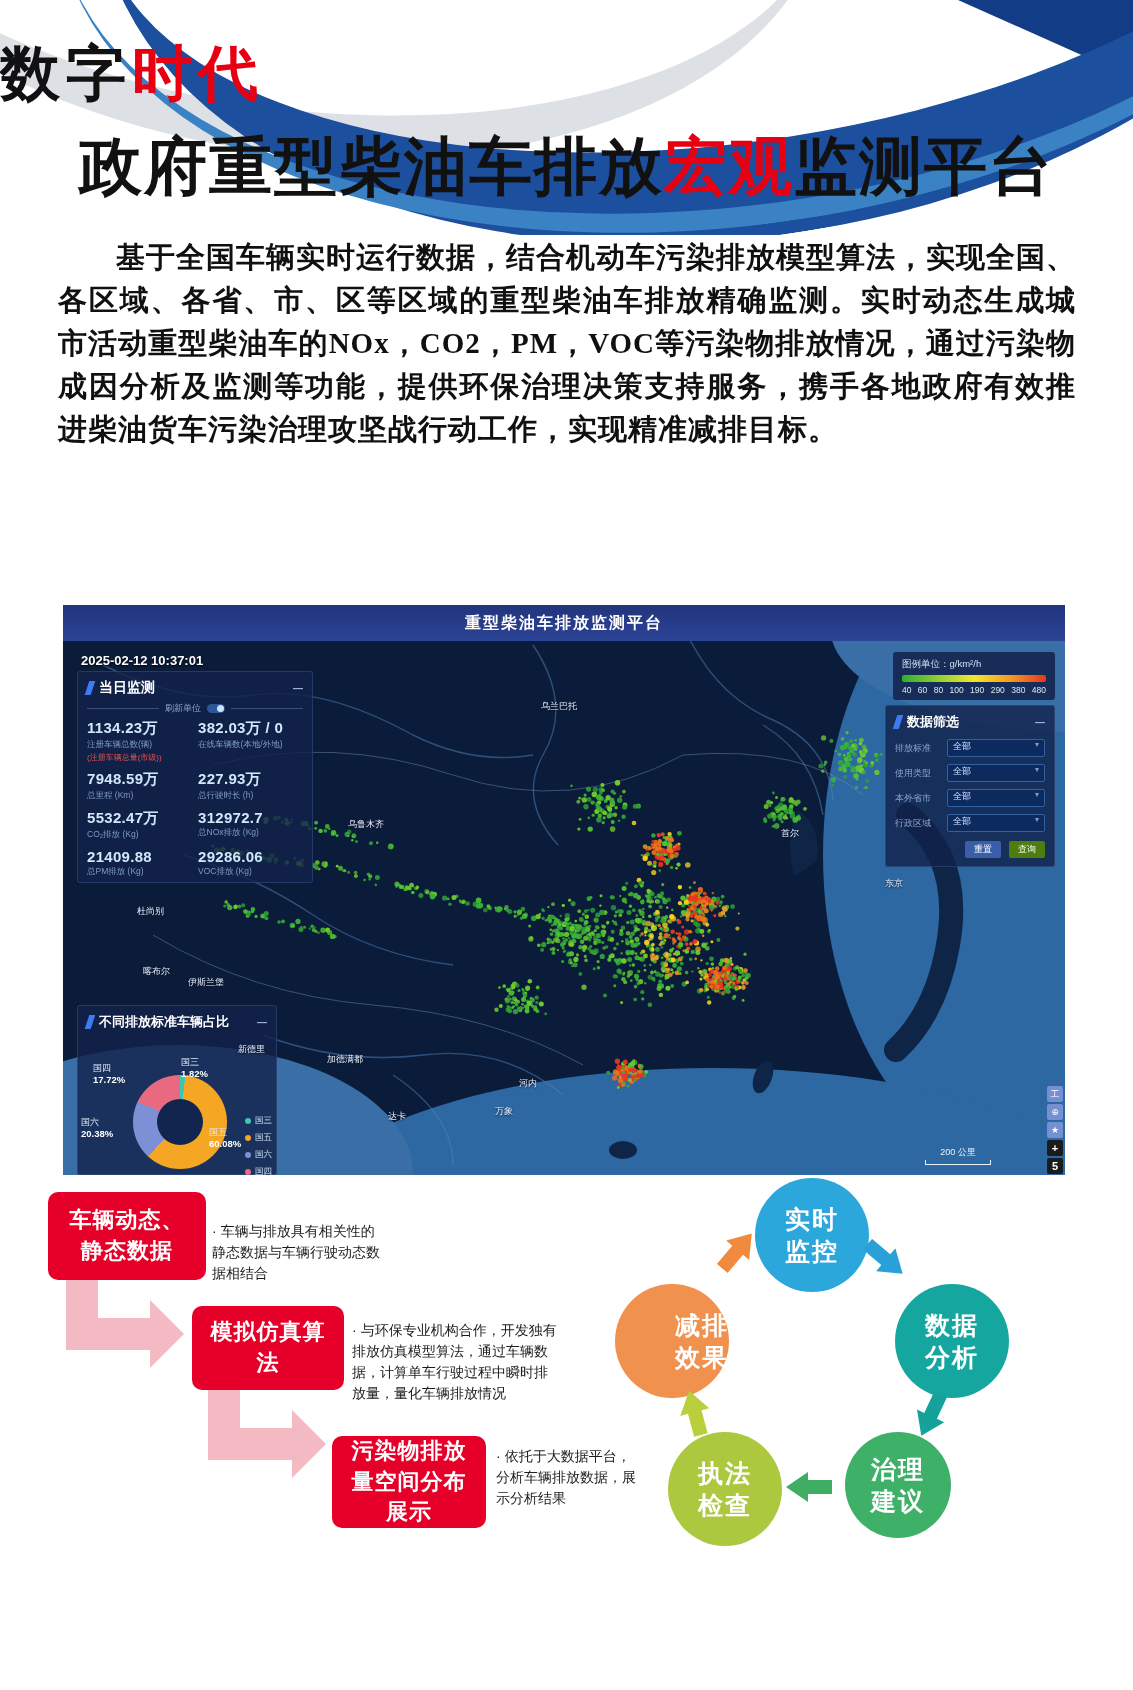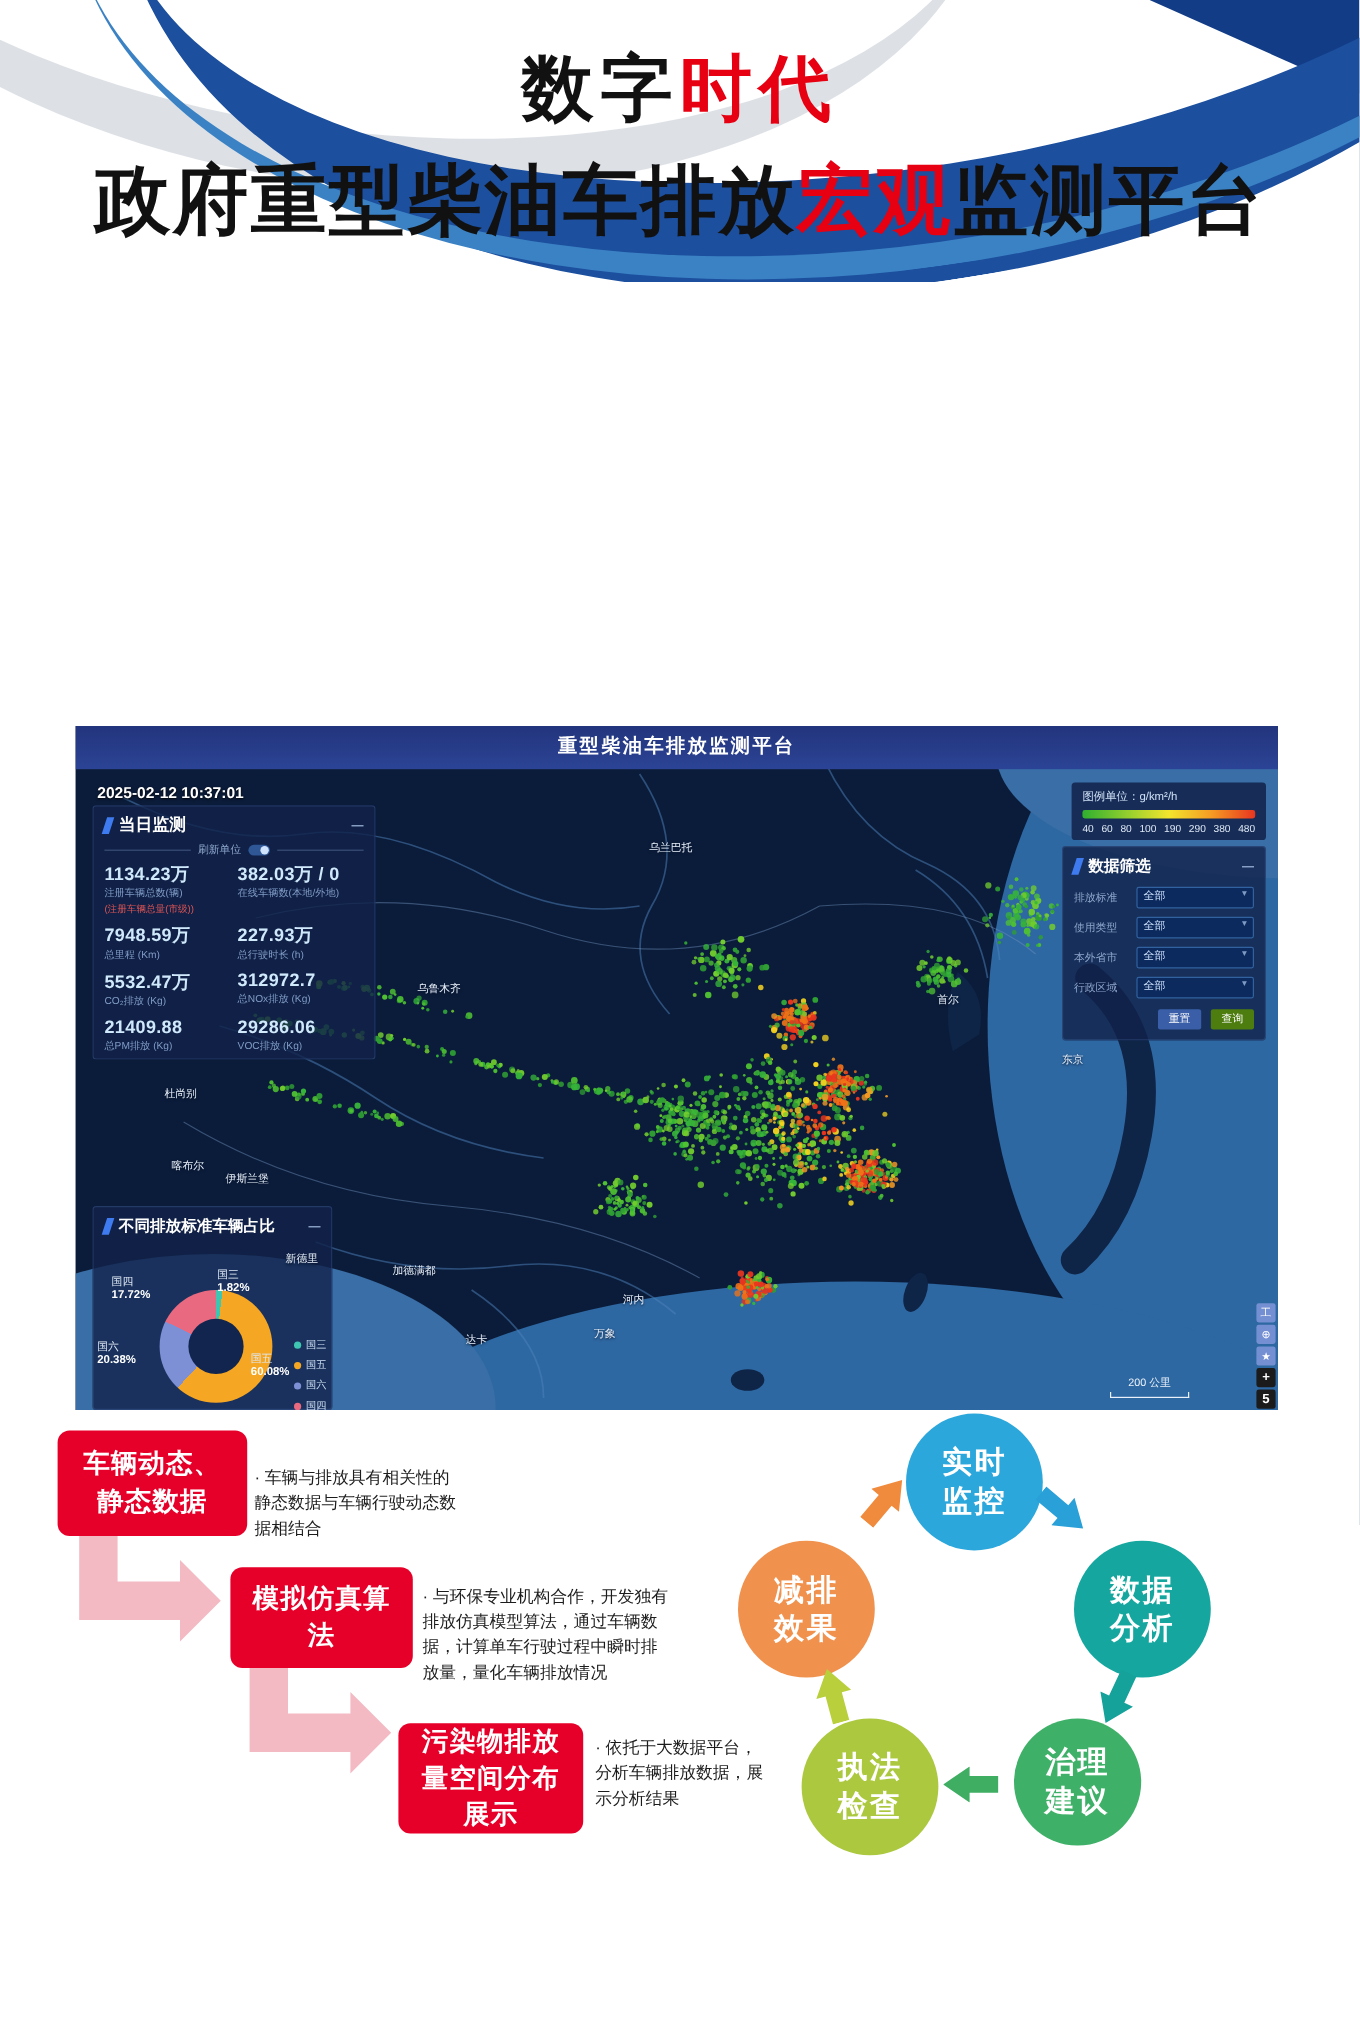--- a/index.html
+++ b/index.html
@@ -7,21 +7,21 @@
         font-family:"Liberation Sans","DejaVu Sans",sans-serif;margin:0 auto;}
   
   .deco-wrap{position:absolute;left:0;top:0;width:1133px;height:235px;overflow:hidden;pointer-events:none;}
   .arc{position:absolute;border-radius:50%;}
   .arc.gray{left:-220px;top:-470px;width:1050px;height:580px;border-bottom:44px solid rgba(165,175,190,.38);transform:rotate(7deg);}
   .arc.blue-main{right:-260px;top:-580px;width:1300px;height:720px;border-bottom:96px solid #1c4f9e;transform:rotate(-9deg);}
   .arc.blue-line{right:-280px;top:-545px;width:1360px;height:750px;border-bottom:20px solid #3b82c4;transform:rotate(-8deg);}
   .corner-fill{position:absolute;right:0;top:0;width:250px;height:130px;background:#123c86;
                clip-path:polygon(30% 0,100% 0,100% 60%);}
   
-  .title1{position:absolute;left:0;top:34px;width:100%;text-align:center;font-size:60px;font-weight:900;
+  .title1{position:absolute;left:0;top:34px;width:100%;font-size:60px;font-weight:900;
           letter-spacing:6px;color:#111;margin:0;}
   .title2{position:absolute;left:0;top:124px;width:100%;text-align:center;font-size:63px;font-weight:900;
           letter-spacing:2px;color:#111;margin:0;}
   .red{color:#e60012;}
   .intro{position:absolute;left:58px;top:236px;width:1018px;font-family:"Liberation Serif","DejaVu Serif",serif;
          font-size:29px;font-weight:600;line-height:43px;color:#101010;text-align:justify;text-indent:2em;
          letter-spacing:1px;margin:0;}
   
   .dashboard{position:absolute;left:63px;top:605px;width:1002px;height:570px;overflow:hidden;background:#0b1c3a;}
   .map-svg{position:absolute;left:0;top:0;}
@@ -100,20 +100,21 @@
   <div class="deco-wrap">
     <div class="arc gray"></div>
     <div class="corner-fill"></div>
     <div class="arc blue-main"></div>
     <div class="arc blue-line"></div>
   </div>
 
   <h1 class="title1"><span>数字</span><span class="red">时代</span></h1>
   <h2 class="title2"><span>政府重型柴油车排放</span><span class="red">宏观</span><span>监测平台</span></h2>
 
+  <p class="intro">基于全国车辆实时运行数据，结合机动车污染排放模型算法，实现全国、各区域、各省、市、区等区域的重型柴油车排放精确监测。实时动态生成城市活动重型柴油车的NOx，CO2，PM，VOC等污染物排放情况，通过污染物成因分析及监测等功能，提供环保治理决策支持服务，携手各地政府有效推进柴油货车污染治理攻坚战行动工作，实现精准减排目标。</p>
 
   <div class="dashboard">
     <svg class="map-svg" width="1002" height="570" viewBox="0 0 1002 570">
       <rect width="1002" height="570" fill="#0b1c3a"></rect>
 
       <ellipse cx="965" cy="250" rx="205" ry="315" fill="#2e68a2"></ellipse>
       <ellipse cx="650" cy="628" rx="430" ry="165" fill="#2e68a2"></ellipse>
 
       <ellipse cx="115" cy="568" rx="235" ry="128" fill="#396fa6"></ellipse>
       <ellipse cx="1012" cy="22" rx="245" ry="105" fill="#396fa6"></ellipse>
@@ -1886,21 +1887,21 @@
         <span>分析</span>
       </div>
       <div class="circle" style="left: 845px; top: 1432px; width: 106px; height: 106px; background: rgb(63, 176, 104);">
         <span>治理</span>
         <span>建议</span>
       </div>
       <div class="circle" style="left: 668px; top: 1432px; width: 114px; height: 114px; background: rgb(171, 200, 63);">
         <span>执法</span>
         <span>检查</span>
       </div>
-      <div class="circle" style="left: 615px; top: 1284px; width: 114px; height: 114px; background: rgb(240, 145, 78);">
+      <div class="circle" style="left: 615px; top: 1284px; width: 114px; height: 114px; background: rgb(240, 145, 78); align-items: flex-end;">
         <span>减排</span>
         <span>效果</span>
       </div>
     </div>
   <svg class="cyc-arrow" style="left:714px;top:1236px;transform:rotate(-50deg);" width="46" height="30" viewBox="0 0 46 30">
       <polygon points="0,8 24,8 24,0 46,15 24,30 24,22 0,22" fill="#f08a3c"></polygon>
     </svg>
   <svg class="cyc-arrow" style="left:862px;top:1244px;transform:rotate(40deg);" width="46" height="30" viewBox="0 0 46 30">
       <polygon points="0,8 24,8 24,0 46,15 24,30 24,22 0,22" fill="#2aa0d8"></polygon>
     </svg>

